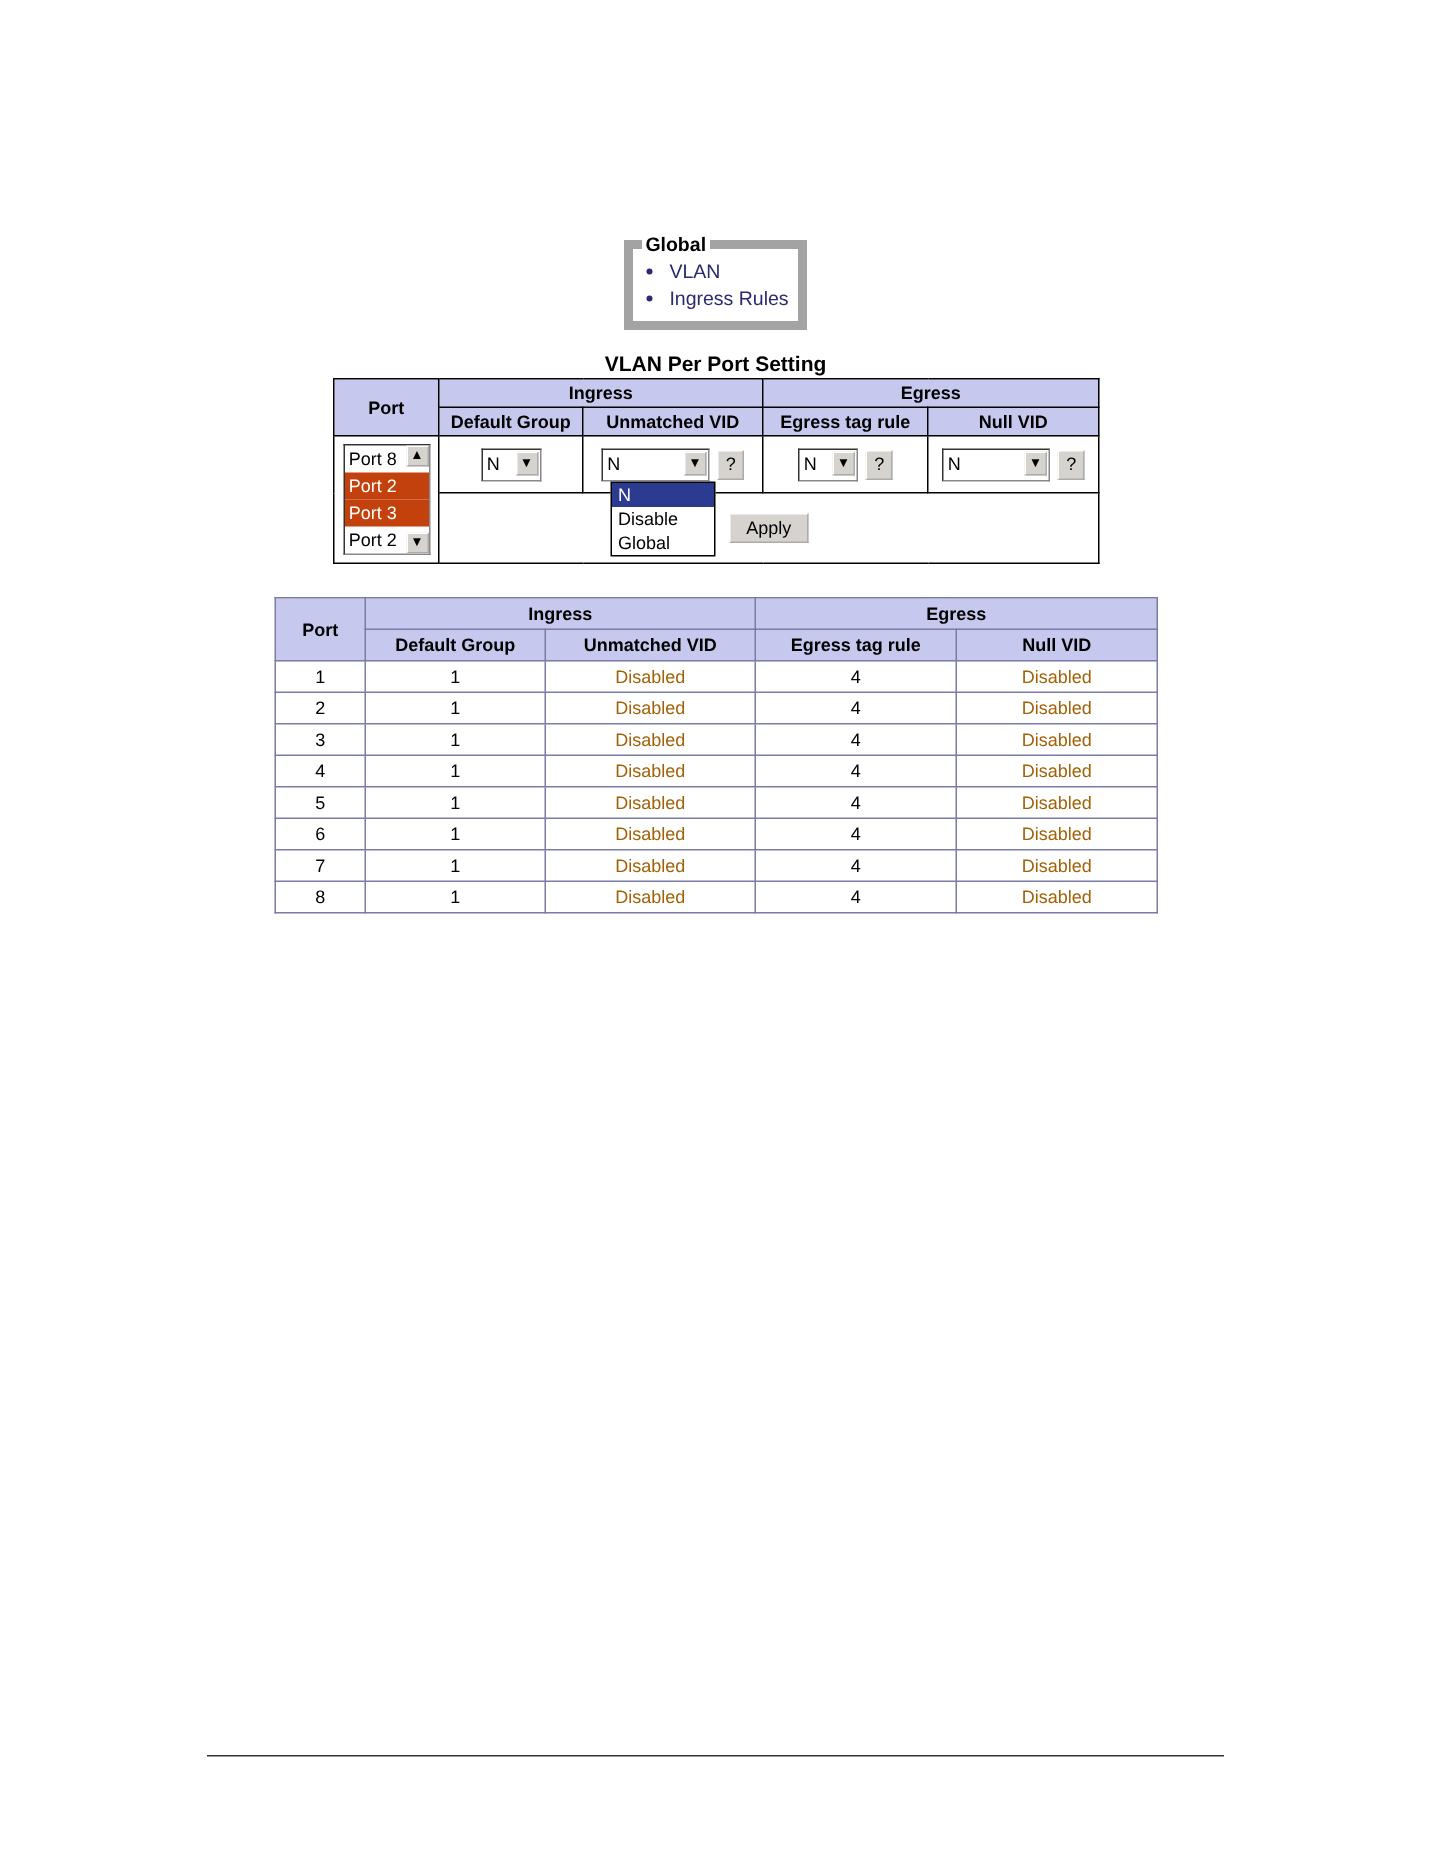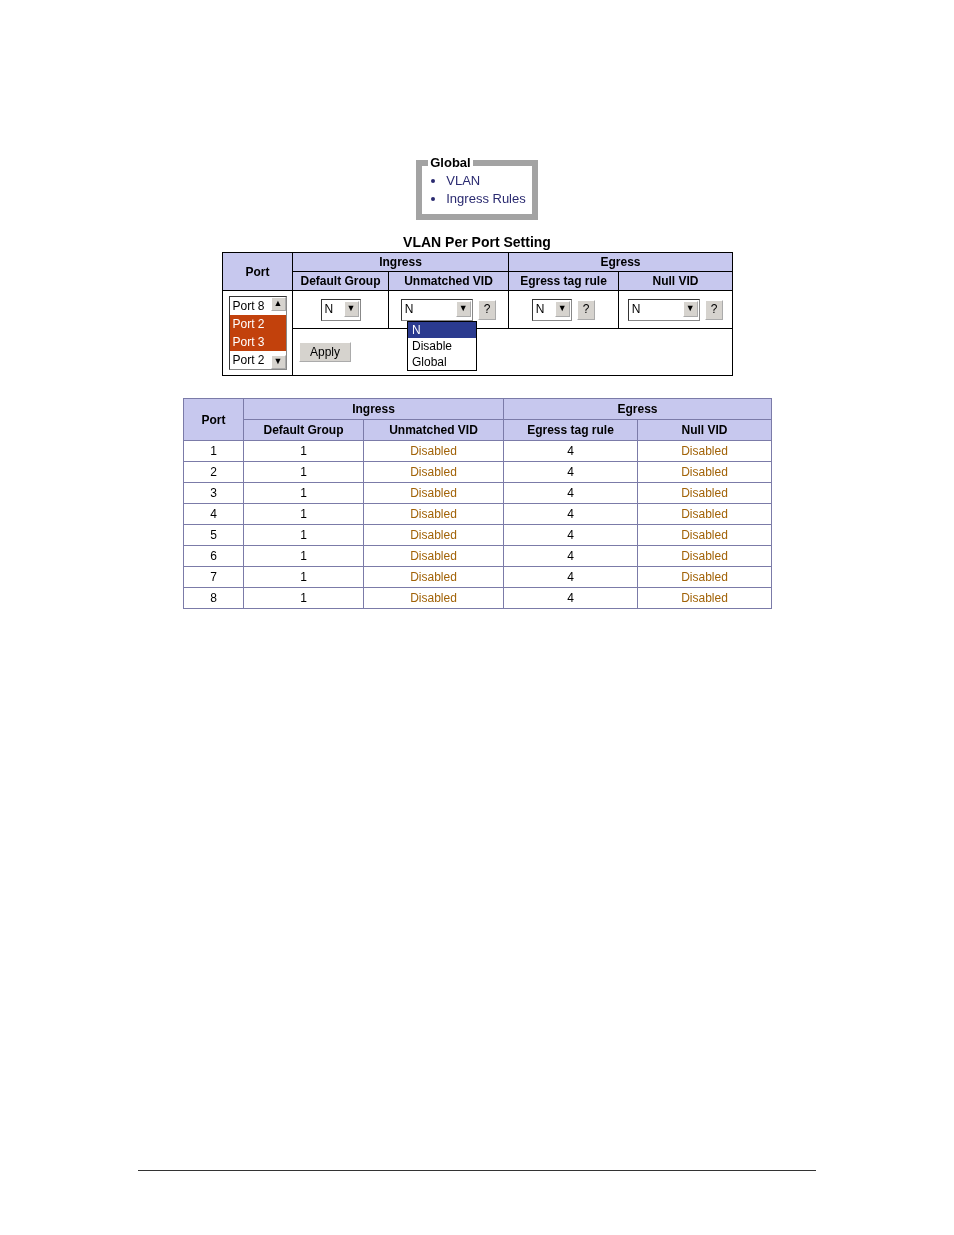--- a/index.html
+++ b/index.html
@@ -301,21 +301,21 @@
 
         <td>
           <span class="csel md">
             <span class="cval">N</span>
             <span class="cbtn">▼</span>
           </span>
           <span class="hbtn">?</span>
         </td>
       </tr>
       <tr>
-        <td colspan="4" style="text-align:left; padding:6px;">
+        <td colspan="4" style="text-align:center; padding:6px;">
           <span class="applybtn">Apply</span>
         </td>
       </tr>
     </tbody>
       </table>
 
     <div class="dropdown-open" id="uv-drop" style="left:185px; top:69px; width:68px;">
       <div class="dopt hi">N</div>
       <div class="dopt">Disable</div>
       <div class="dopt">Global</div>

